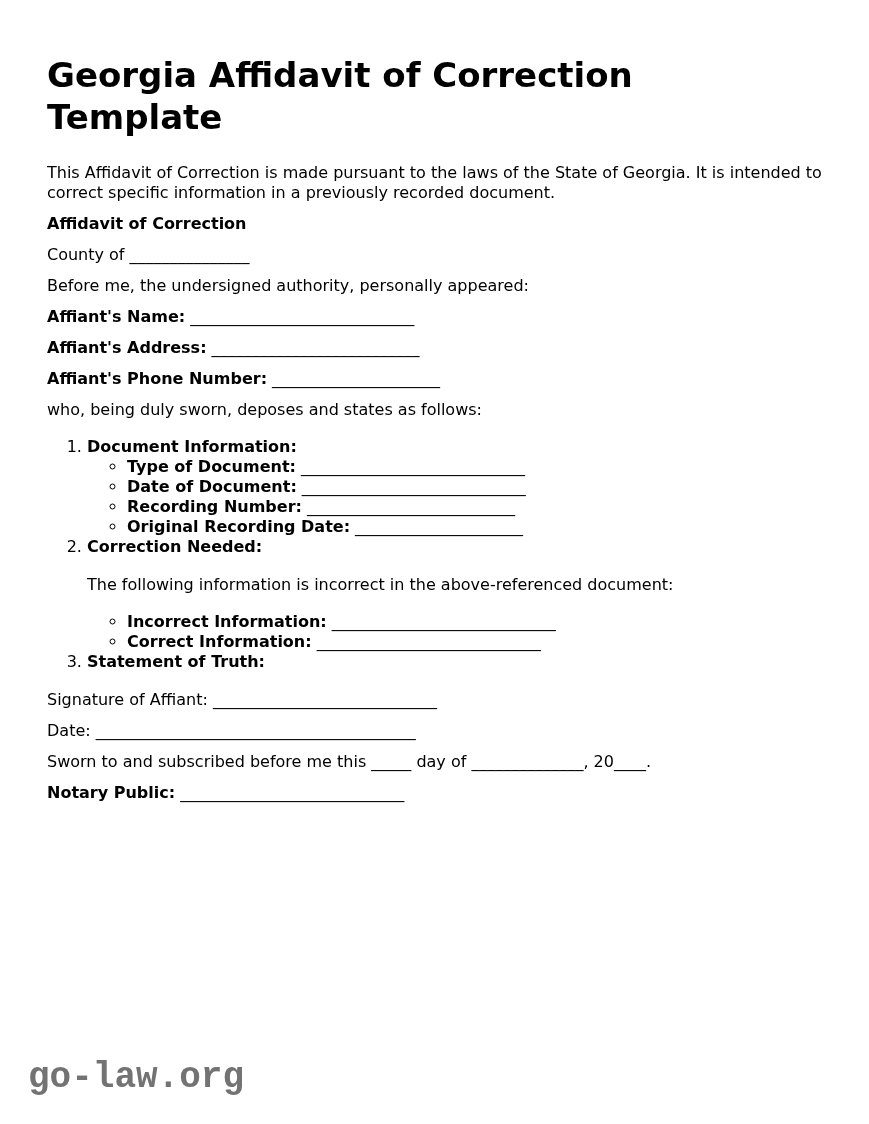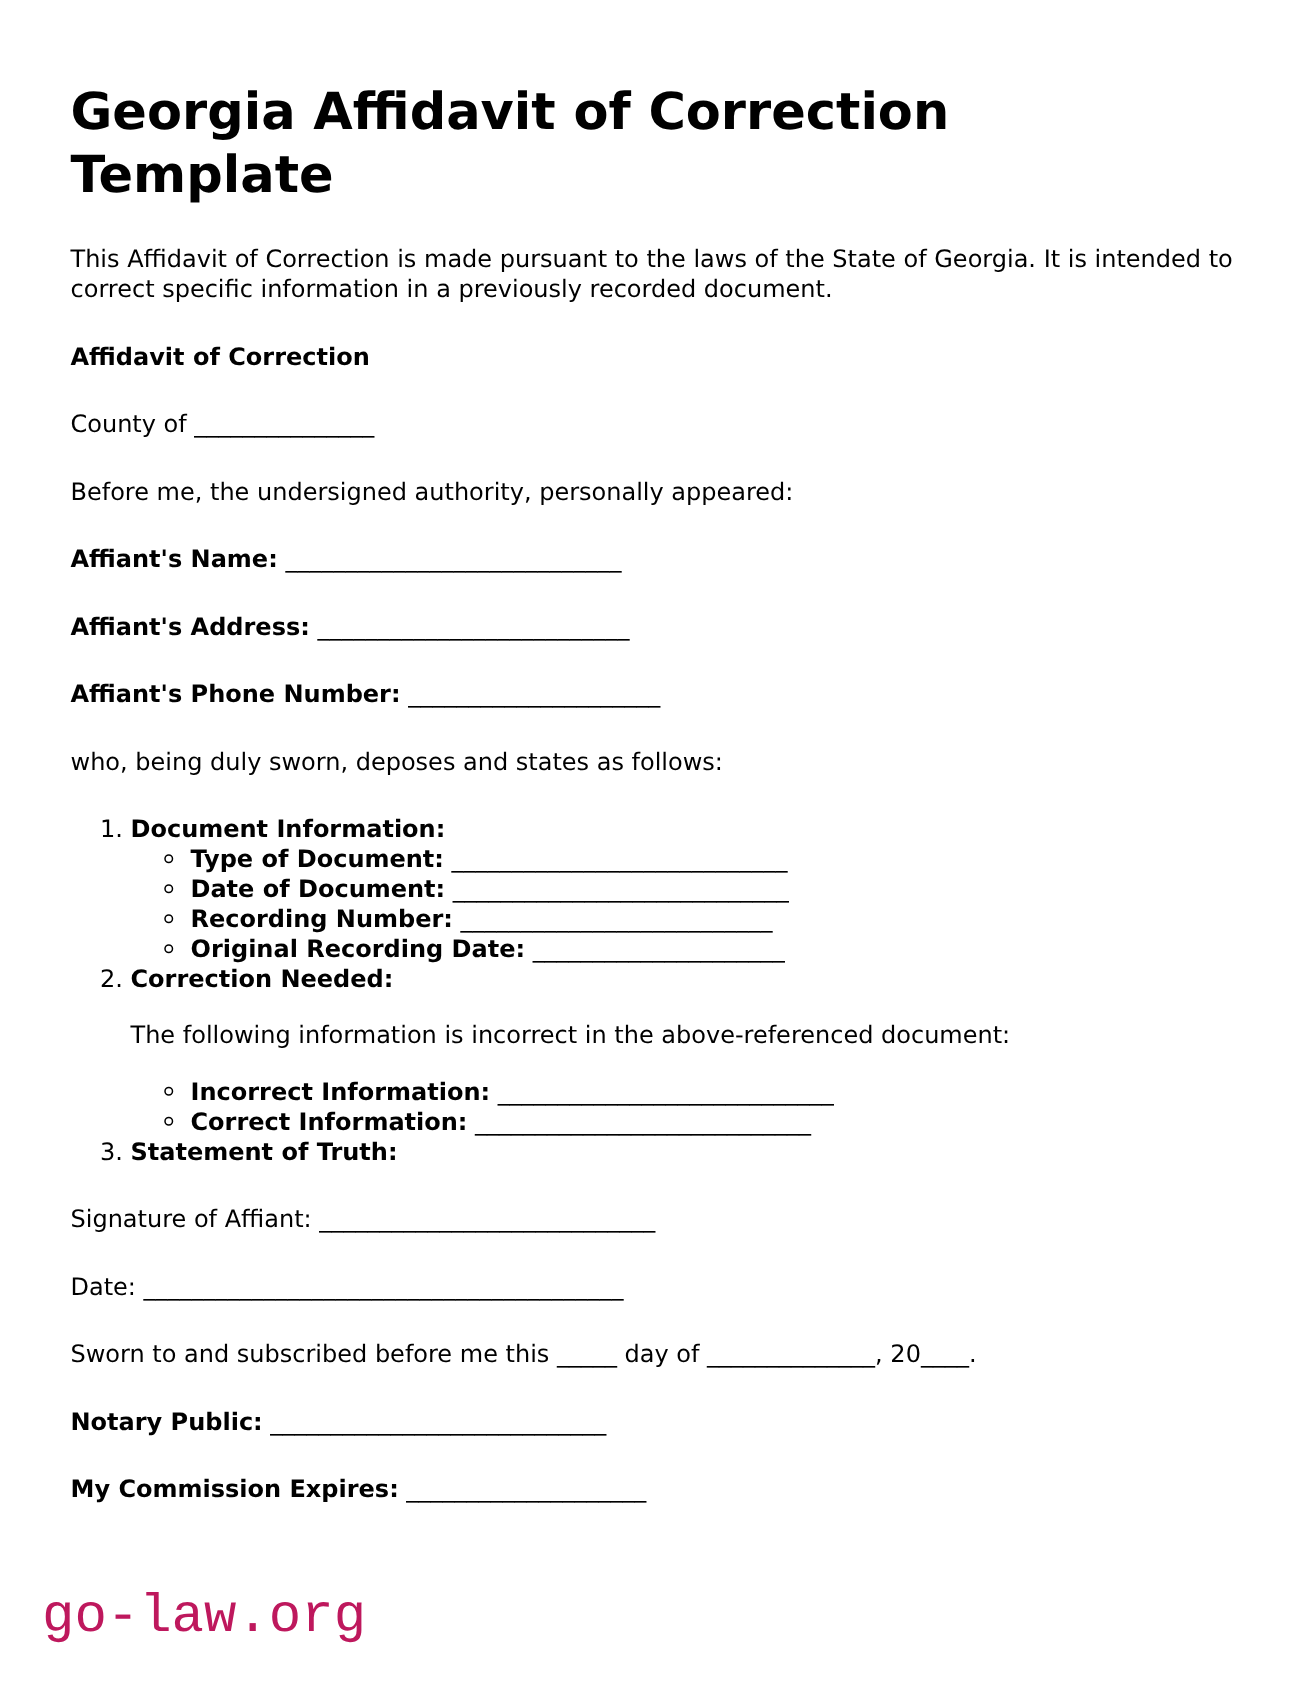--- a/index.html
+++ b/index.html
@@ -14,35 +14,35 @@
     font-size:16px;
     overflow:hidden;
   }
   h1{
     font-size:34px;
     line-height:42px;
     font-weight:bold;
     margin:54px 0 25px 0;
     max-width:700px;
   }
-  p{margin:25px 0;line-height:20px;}
+  p{margin:11px 0;line-height:20px;}
   strong{font-weight:bold;}
   ol{margin:17.4px 0;padding-left:40px;}
   ol>li{line-height:20px;}
   ul{list-style-type:circle;margin:0;padding-left:40px;}
   ul>li{line-height:20px;}
   li>p{margin:17.4px 0;}
   .footer-brand{
     position:absolute;
     left:28px;top:1056px;
     font-family:"Liberation Mono",monospace;
     font-size:36px;
     line-height:1.2;
-    color:#be185d;
-    font-weight:normal;
+    color:#737373;
+    font-weight:bold;
   }
 </style>
 </head>
 <body>
 
 <div class="page">
 
   <h1>Georgia Affidavit of Correction Template</h1>
 
   <p>This Affidavit of Correction is made pursuant to the laws of the State of Georgia. It is intended to correct specific information in a previously recorded document.</p>
@@ -83,17 +83,16 @@
   </ol>
 
   <p>Signature of Affiant: ____________________________</p>
 
   <p>Date: ________________________________________</p>
 
   <p>Sworn to and subscribed before me this _____ day of ______________, 20____.</p>
 
   <p><strong>Notary Public:</strong><span> ____________________________</span></p>
 
-  <p><strong>My Commission Expires:</strong><span> ____________________</span></p>
 
   <div class="footer-brand">go-law.org</div>
 
 </div>
 
 </body></html>

